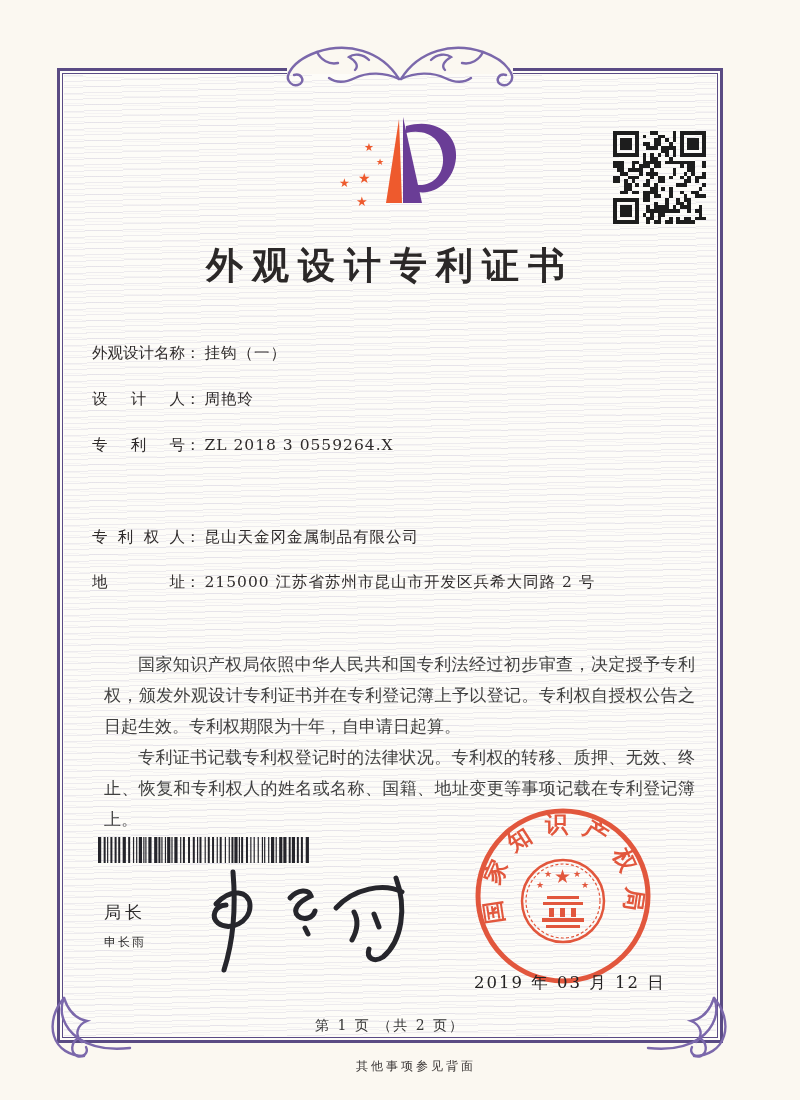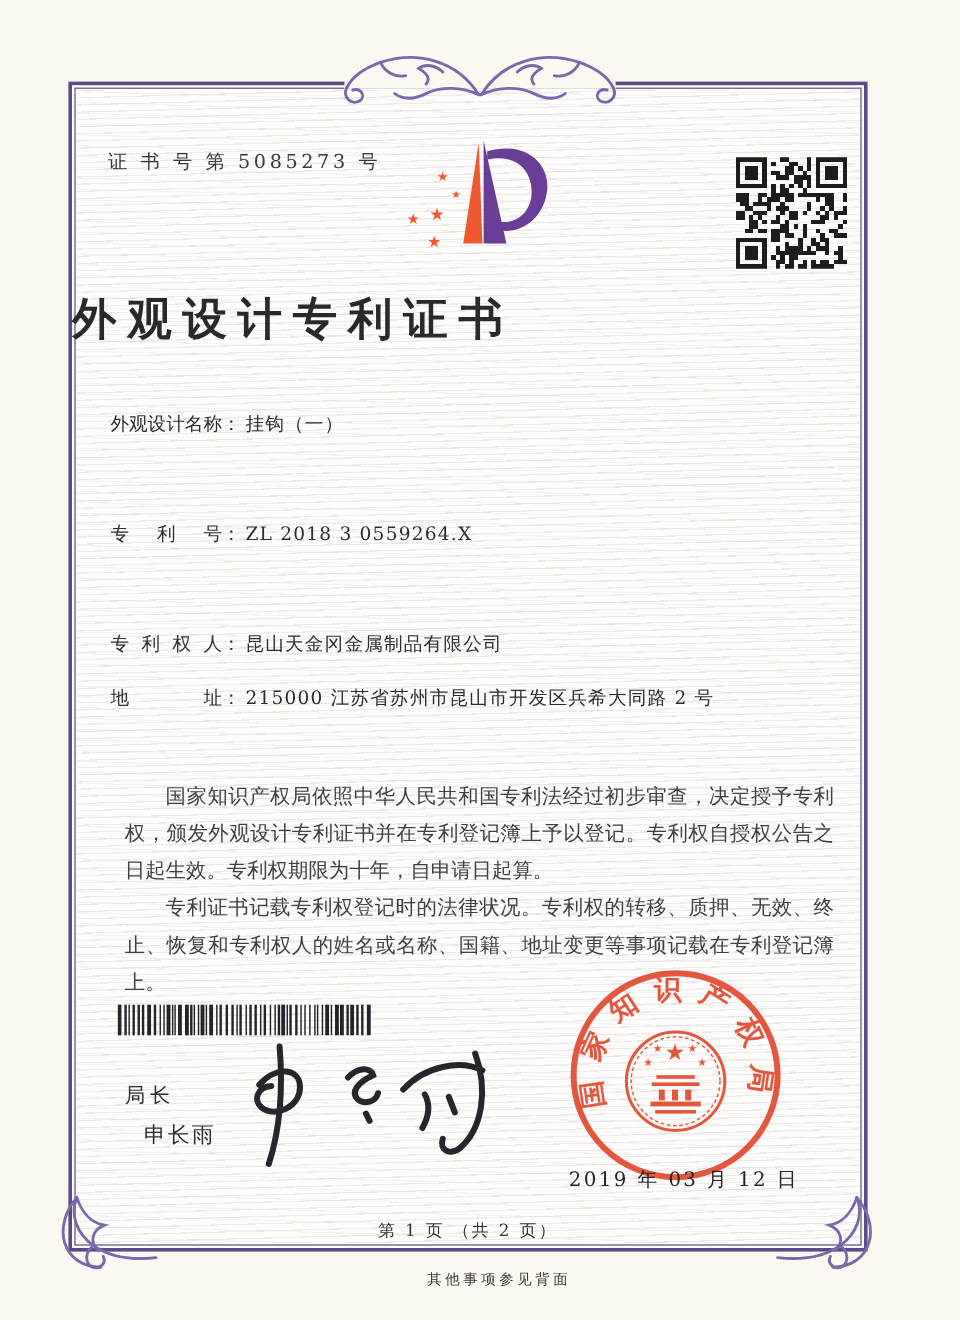--- a/index.html
+++ b/index.html
@@ -22,21 +22,21 @@
       repeating-linear-gradient(181.5deg, rgba(146,136,180,.08) 0 1px, transparent 1px 9px);
   }
   .ornament{position:absolute;pointer-events:none}
   .ornament svg{display:block}
 
   
   .cert-no{position:absolute;left:30px;top:54px;font-size:16px;letter-spacing:3px;color:#3a3636}
   .logo{position:absolute;left:276px;top:42px;width:152px;height:108px}
   .qr{position:absolute;left:553px;top:60px;width:93px;height:93px}
   .title{
-    position:absolute;left:0;top:170px;width:100%;
+    position:absolute;left:0;top:170px;width:100%;text-align:center;
     font-size:37px;font-weight:bold;letter-spacing:9px;color:#2b2828;
   }
 
   
   .row{position:absolute;left:32px;right:22px;font-size:15.5px;white-space:nowrap;color:#2f2b2b}
   .flabel{
     display:inline-block;width:6em;vertical-align:bottom;
     text-align:justify;text-align-last:justify;
   }
   .colon{display:inline-block;margin-right:4px}
@@ -44,35 +44,34 @@
   .grant-no-group{position:absolute;left:366px;top:0;white-space:nowrap}
   .grant-no-group .flabel{width:5em}
 
   
   .paras{position:absolute;left:44px;right:25px;top:578px;font-size:17px;line-height:1.82;text-align:justify;color:#404040}
   .paras p{margin:0;text-indent:2em}
 
   
   .barcode{position:absolute;left:38px;top:766px;width:212px;height:26px}
   .signer-title{position:absolute;left:44px;top:830px;font-size:17px;letter-spacing:4px}
-  .signer-name{position:absolute;left:60px;top:863px;font-size:18px;letter-spacing:2px}
+  .signer-name{position:absolute;left:44px;top:863px;font-size:12px;letter-spacing:2px}
   .signature{position:absolute;left:126px;top:793px;width:256px;height:110px}
   .seal{position:absolute;left:412px;top:734px;width:182px;height:182px;opacity:.92}
   .seal-date{position:absolute;left:414px;top:901px;font-size:16.5px;letter-spacing:2px;color:#242222;z-index:5}
   .page-footer{position:absolute;left:0;top:946px;width:100%;text-align:center;font-size:14px;letter-spacing:2px;color:#333}
   .back-note{position:absolute;left:16px;top:1058px;width:100%;text-align:center;font-size:12px;letter-spacing:3px;color:#3a3636}
 </style>
 </head>
 <body>
 
 <div class="frame">
   <div class="frame-inner"></div>
   <div class="guilloche"></div>
 
-  <div class="cert-no">证 书 号 第 5085273 号</div>
 
   <div class="logo">
     <svg width="152" height="108" viewBox="0 0 152 108">
       <polygon points="63,6 50,90 66,90" fill="#ee5a2d"></polygon>
       <polygon points="67,4 67,90 86,90" fill="#6a3d96"></polygon>
       <path d="M 70,13 C 103,4 122,24 120,45 C 118,68 99,82 82,79 C 77,78 77,72 82,72 C 98,73 108,60 107,45 C 106,27 92,15 70,20 Z" fill="#6a3d96"></path>
       <g fill="#ee5a2d" font-family="'DejaVu Sans',sans-serif">
         <text x="28" y="38" font-size="11">★</text>
         <text x="40" y="52" font-size="9">★</text>
         <text x="22" y="70" font-size="14">★</text>
@@ -391,20 +390,23 @@
         <rect x="20" y="24" width="1" height="1" fill="#1d1d1d"></rect>
         <rect x="21" y="24" width="1" height="1" fill="#1d1d1d"></rect>
       </svg>
   </div>
 
   <div class="title">外观设计专利证书</div>
 
   <div class="row" style="top:272px">
     <span class="flabel">外观设计名称</span><span class="colon">：</span><span class="fvalue">挂钩（一）</span>
   </div>
+  <div class="row" style="top:318px">
+    <span class="flabel">设计人</span><span class="colon">：</span><span class="fvalue">周艳玲</span>
+  </div>
   <div class="row" style="top:364px">
     <span class="flabel">专利号</span><span class="colon">：</span><span class="fvalue">ZL 2018 3 0559264.X</span>
   </div>
   <div class="row" style="top:456px">
     <span class="flabel">专利权人</span><span class="colon">：</span><span class="fvalue">昆山天金冈金属制品有限公司</span>
   </div>
   <div class="row" style="top:501px">
     <span class="flabel">地址</span><span class="colon">：</span><span class="fvalue">215000 江苏省苏州市昆山市开发区兵希大同路 2 号</span>
   </div>
 

